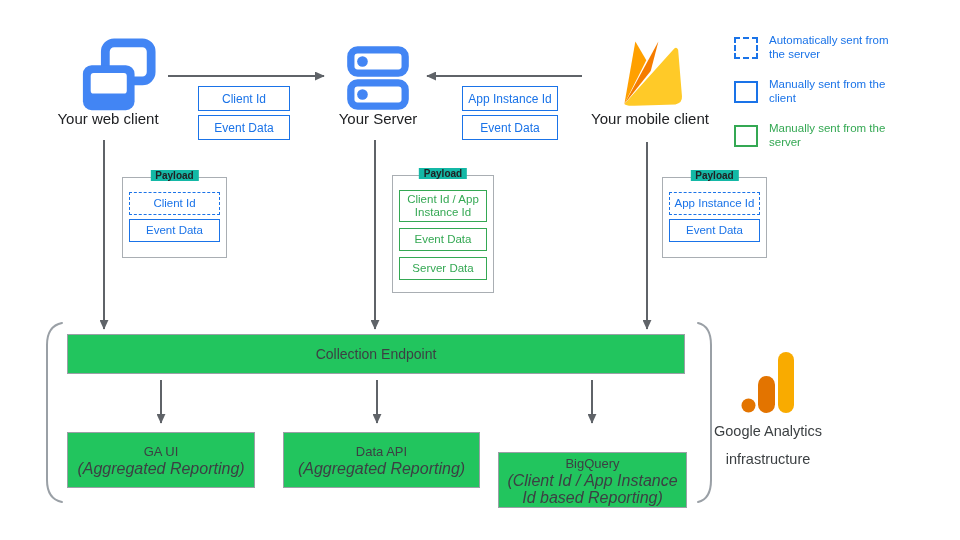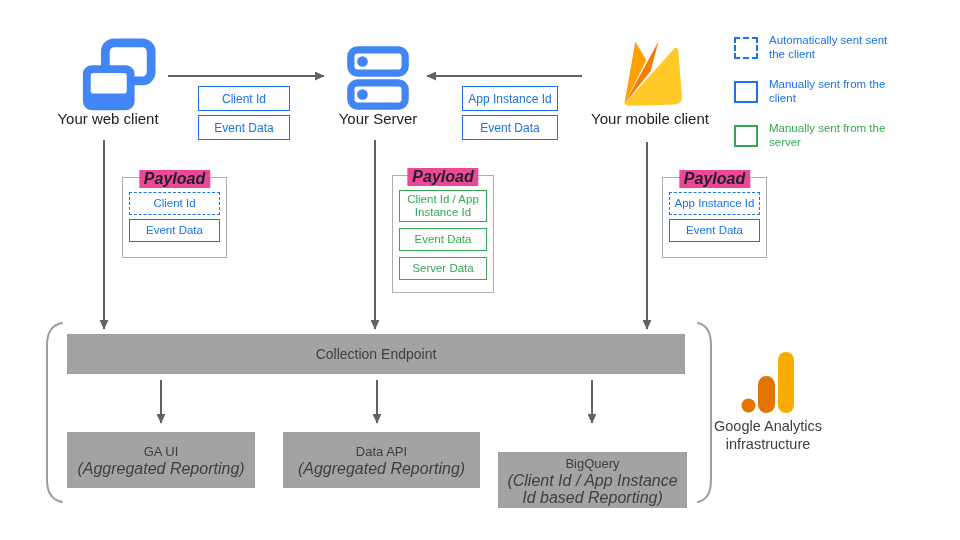--- a/index.html
+++ b/index.html
@@ -14,47 +14,47 @@
 
   .node-label{font-size:15px;font-weight:500;color:var(--ink);text-align:center;}
 
   .tag{border:1.5px solid var(--blue);color:var(--blue);background:#fff;
        font-size:12px;font-weight:500;height:23px;display:flex;align-items:center;
        justify-content:center;}
   .tag+.tag{margin-top:4px;}
 
   .payload-box{border:1px solid #a9aeb3;background:#fff;box-sizing:border-box;}
   .payload-title{position:absolute;top:-8px;left:50%;transform:translateX(-50%);
-       background:#ec4899;padding:0 5px;font-size:16px;font-weight:bold;color:var(--ink);
-       white-space:nowrap;font-style:italic;}
+       background:#14b8a6;padding:0 5px;font-size:10px;font-weight:bold;color:var(--ink);
+       white-space:nowrap;}
   .payload-items{display:flex;flex-direction:column;gap:4px;padding:14px 6px 6px;}
   .p-item{font-size:11.5px;font-weight:500;text-align:center;display:flex;
        align-items:center;justify-content:center;min-height:23px;background:#fff;
        box-sizing:border-box;padding:1px 2px;line-height:13px;}
   .dashed-blue{border:1.5px dashed var(--blue);color:var(--blue);}
   .solid-blue{border:1.5px solid var(--blue);color:var(--blue);}
   .solid-green{border:1.5px solid var(--green);color:var(--green);}
 
   .legend{display:flex;flex-direction:column;gap:17px;}
   .legend-item{display:flex;align-items:center;gap:11px;}
   .swatch{width:24px;height:22px;background:#fff;flex:none;box-sizing:border-box;}
   .sw-dashed-blue{border:2px dashed var(--blue);}
   .sw-solid-blue{border:2px solid var(--blue);}
   .sw-solid-green{border:2px solid var(--green);}
   .legend-label{font-size:11.5px;font-weight:500;line-height:13.5px;width:122px;}
   .lg-blue{color:var(--blue);} .lg-green{color:var(--green);}
 
-  .infra-box{border:1px solid var(--boxgray);background:#a3a3a3;box-sizing:border-box;
+  .infra-box{border:1px solid var(--boxgray);background:#22c55e;box-sizing:border-box;
        display:flex;flex-direction:column;align-items:center;justify-content:center;
        text-align:center;color:var(--ink2);}
   .endpoint-label{font-size:14px;font-weight:500;color:var(--ink2);}
   .out-title{font-size:13px;font-weight:500;line-height:17px;}
   .out-sub{font-size:16px;font-style:italic;line-height:17px;}
 
-  .brand-label{font-size:14.5px;color:var(--ink2);text-align:center;line-height:18px;}
+  .brand-label{font-size:14.5px;color:var(--ink2);text-align:center;line-height:28px;}
 </style>
 </head>
 <body>
 
 <div class="stage">
 
   <svg class="abs" style="left:0;top:0;" width="960" height="540">
     <defs>
       <marker id="ah" markerWidth="5.5" markerHeight="4.5" refX="4.6" refY="2.25" orient="auto">
         <path d="M0,0 L5,2.25 L0,4.5 Z" fill="#5f6368"></path>
@@ -106,21 +106,21 @@
   </div>
 
   <div class="abs" style="left:462px;top:86px;width:96px;">
     <div class="tag">App Instance Id</div>
     <div class="tag">Event Data</div>
   </div>
 
   <div class="abs legend" style="left:734px;top:34px;">
     <div class="legend-item">
       <span class="swatch sw-dashed-blue"></span>
-      <span class="legend-label lg-blue">Automatically sent sent the client</span>
+      <span class="legend-label lg-blue">Automatically sent from the server</span>
     </div>
     <div class="legend-item">
       <span class="swatch sw-solid-blue"></span>
       <span class="legend-label lg-blue">Manually sent from the client</span>
     </div>
     <div class="legend-item">
       <span class="swatch sw-solid-green"></span>
       <span class="legend-label lg-green">Manually sent from the server</span>
     </div>
   </div>

